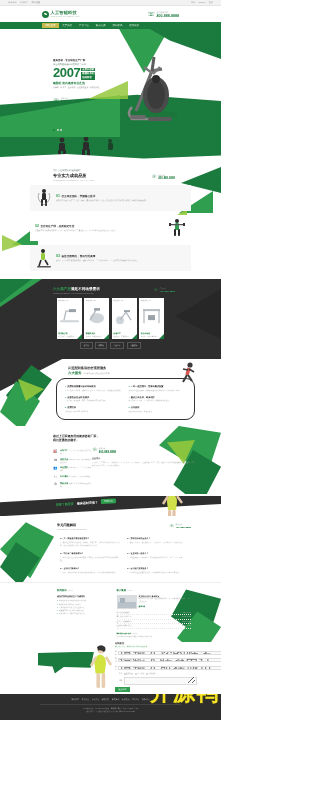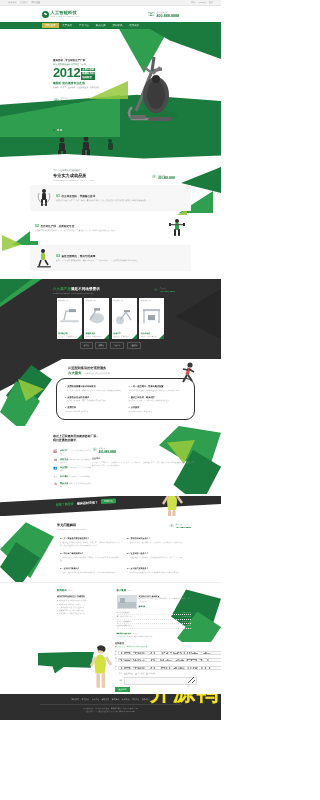--- a/index.html
+++ b/index.html
@@ -346,21 +346,21 @@
       <path d="M10 58 q-6 6 0 12 h18" stroke="#888" stroke-width="2.6" fill="none"></path>
       <rect x="26" y="68" width="24" height="4" rx="2" fill="#5a5a5a"></rect>
       <rect x="8" y="66" width="16" height="4" rx="2" fill="#6a6a6a"></rect>
       <circle cx="34" cy="30" r="4" fill="#2b2b2b"></circle>
     </svg>
 
     <div class="heroTxt">
       <div class="ht1">健身器材 · 专业研发生产厂家</div>
       <div class="ht2">专注商用健身器材研发制造二十年</div>
       <div class="heroYear">
-        <span class="yr">2012</span>
+        <span class="yr">2007</span>
         <span class="ybars">
           <span>全新升级款</span>
           <span>椭圆机系列</span>
           <span>强劲静音</span>
         </span>
       </div>
       <div class="ht3">椭圆机·室内健身专业之选</div>
       <div class="ht4">低噪音 · 零冲击 · 全身燃脂 · 智能数据监测 · 商用级品质</div>
       <div class="heroCta">
         <span class="phoneglyph" style="font-size:5px">☏</span>

